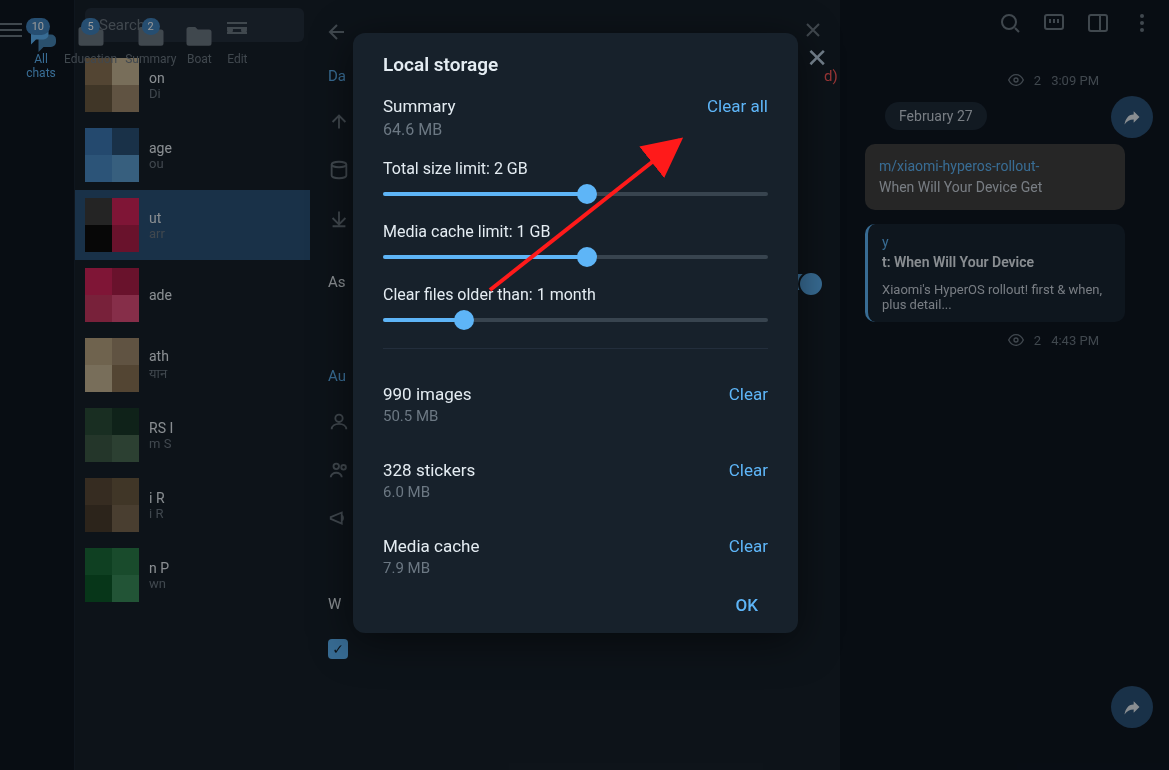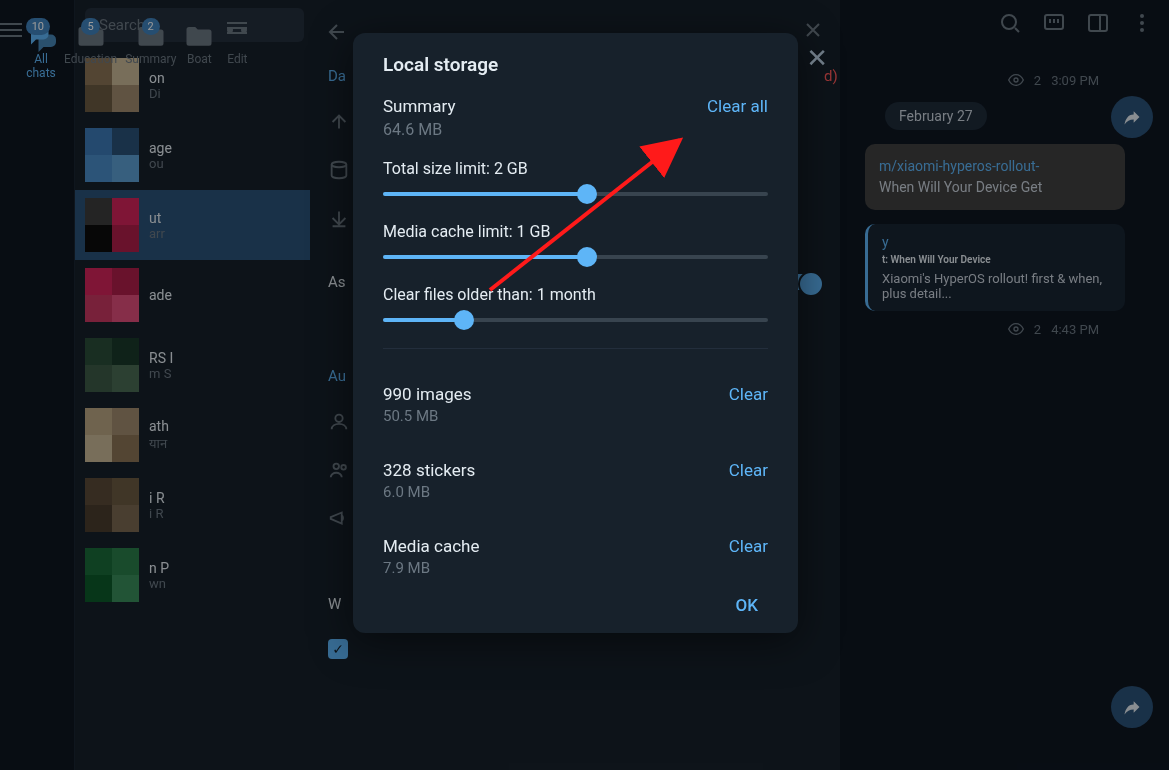--- a/index.html
+++ b/index.html
@@ -60,21 +60,21 @@
 .top-title { color: #e4ecf2; font-size: 15px; }
 .top-icons { display: flex; gap: 20px; align-items: center; }
 .top-icons svg { width: 24px; height: 24px; }
 .chat-body { flex: 1; padding: 20px 30px; position: relative; }
 .msg-meta { text-align: right; color: #6c7883; font-size: 13px; margin: 6px 40px 14px 0; display: flex; gap: 10px; justify-content: flex-end; align-items: center; }
 .date-chip { background: #1e2c3a; color: #c8d0da; padding: 6px 14px; border-radius: 14px; display: inline-block; font-size: 14px; margin-left: 540px; }
 .msg-bubble { background: #404040; border-radius: 10px; padding: 12px 14px; margin: 14px 0 0 520px; max-width: 260px; color: #c8d0da; font-size: 14px; line-height: 1.5; }
 .msg-bubble .link { color: #5eb5f7; }
 .preview { background: #182533; border-radius: 10px; margin: 14px 0 0 520px; max-width: 260px; padding: 10px 14px; border-left: 3px solid #5eb5f7; }
 .preview .ptitle { color: #5eb5f7; font-size: 14px; margin-bottom: 4px; }
-.preview .pdesc { color: #e4ecf2; font-size: 10px; font-weight: 600; margin-bottom: 6px; }
+.preview .pdesc { color: #e4ecf2; font-size: 14px; font-weight: 600; margin-bottom: 12px; }
 .preview .ptext { color: #c8d0da; font-size: 13px; }
 .preview-img { height: 190px; background: linear-gradient(135deg,#1a1d4a,#0a3b6e); border-radius: 6px; margin-top: 8px; position: relative; display: flex; align-items: center; justify-content: center; }
 .os-text { color: #2e6cce; font-size: 60px; font-weight: 900; letter-spacing: -3px; }
 .phone-outline { width: 45px; height: 85px; border: 2px solid #aab6c5; border-radius: 8px; margin-left: 15px; }
 .zoom-badge { position: absolute; top: 8px; right: 8px; width: 28px; height: 28px; background: rgba(0,0,0,0.3); border-radius: 50%; display: flex; align-items: center; justify-content: center; }
 .share-fab { position: absolute; right: 16px; width: 42px; height: 42px; background: #2b5278; border-radius: 50%; display: flex; align-items: center; justify-content: center; }
 
 
 .settings-panel { position: absolute; left: 310px; top: 0; width: 530px; bottom: 0; background: #17212b; z-index: 5; padding-top: 10px; }
 .settings-header { display: flex; align-items: center; gap: 20px; padding: 10px 15px; }
@@ -219,40 +219,40 @@
             <div style="background:#c83862"></div>
             <div style="background:#e04d7a"></div>
           </div>
           <div class="chat-info">
             <div class="chat-name">ade</div>
             <div class="chat-sub"></div>
           </div>
         </div>
         <div class="chat-item">
           <div class="avatar pix">
+            <div style="background:#baa582"></div>
+            <div style="background:#a08b6f"></div>
+            <div style="background:#c9b896"></div>
+            <div style="background:#8a7355"></div>
+          </div>
+          <div class="chat-info">
+            <div class="chat-name">ath</div>
+            <div class="chat-sub">यान</div>
+          </div>
+        </div>
+        <div class="chat-item">
+          <div class="avatar pix">
             <div style="background:#2a4d3a"></div>
             <div style="background:#1a3a2a"></div>
             <div style="background:#3d5a47"></div>
             <div style="background:#4a6b54"></div>
           </div>
           <div class="chat-info">
             <div class="chat-name">RS I</div>
             <div class="chat-sub">m S</div>
-          </div>
-        </div>
-        <div class="chat-item">
-          <div class="avatar pix">
-            <div style="background:#baa582"></div>
-            <div style="background:#a08b6f"></div>
-            <div style="background:#c9b896"></div>
-            <div style="background:#8a7355"></div>
-          </div>
-          <div class="chat-info">
-            <div class="chat-name">ath</div>
-            <div class="chat-sub">यान</div>
           </div>
         </div>
         <div class="chat-item">
           <div class="avatar pix">
             <div style="background:#5a4a38"></div>
             <div style="background:#6b5a42"></div>
             <div style="background:#4a3d2e"></div>
             <div style="background:#7a6850"></div>
           </div>
           <div class="chat-info">

